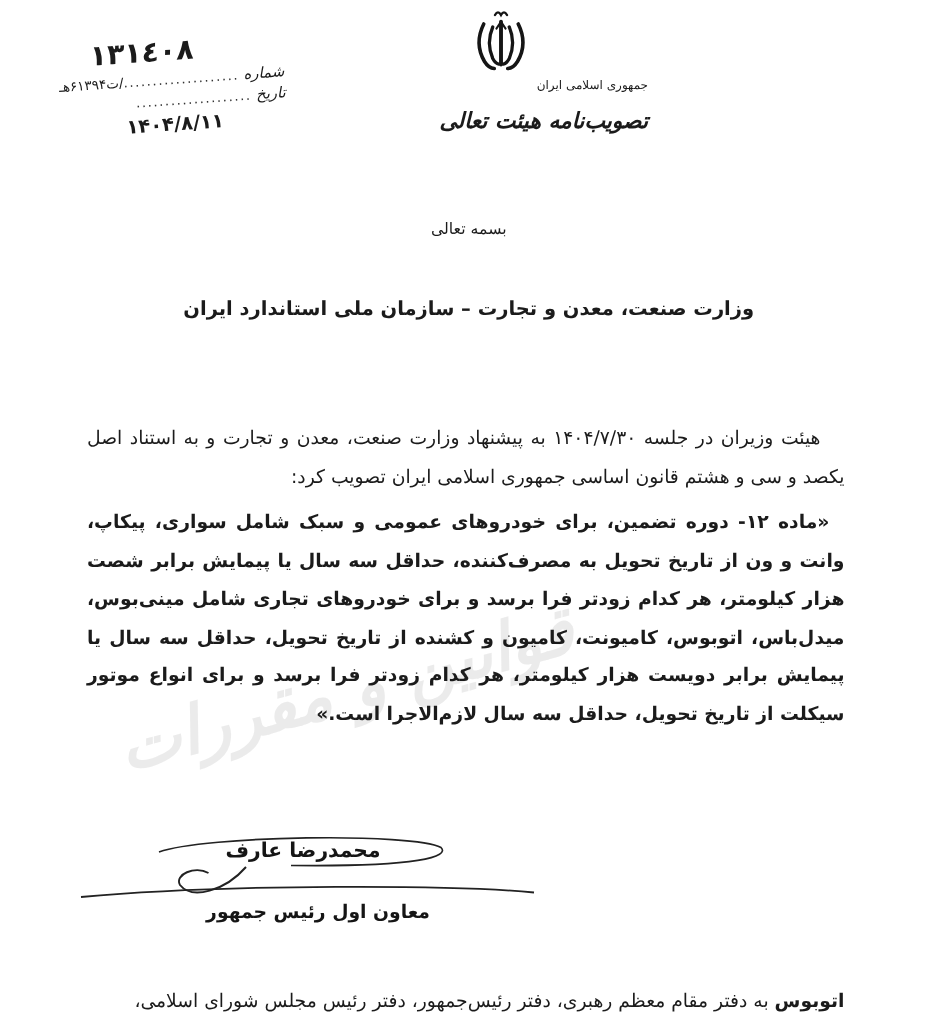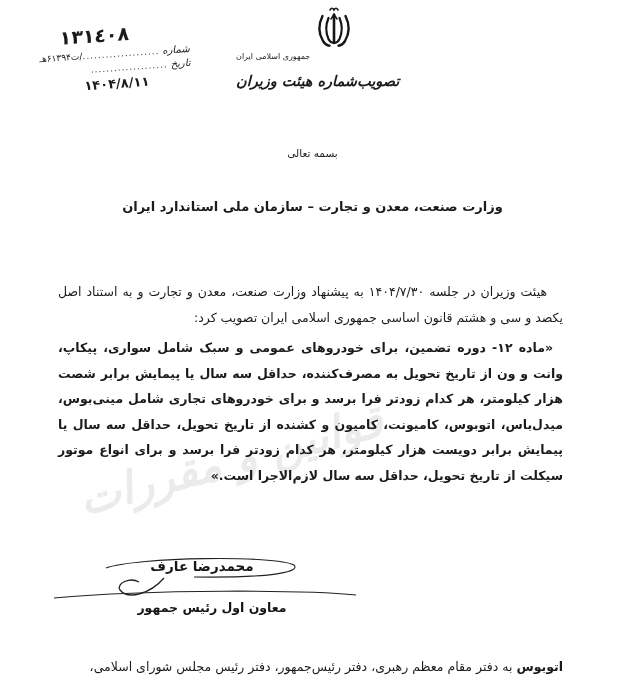--- a/index.html
+++ b/index.html
@@ -13,21 +13,21 @@
                   letter-spacing:7px; padding-right:10px; transform:skewX(-5deg); }
   .stamp-row { display:flex; align-items:flex-end; font-size:9px;
                margin-top:3px; white-space:nowrap; }
   .stamp-row .lbl { font-size:10px; font-style:italic; margin-left:3px; }
   .stamp-row .dots { letter-spacing:1px; overflow:hidden; color:#333; }
   .stamp-row .sfx { font-size:9px; }
   .stamp-date { font-size:13px; font-weight:bold; letter-spacing:3px;
                 text-align:center; margin-top:3px; padding-left:28px; }
 
   
-  .header { position:absolute; top:5px; left:236px; width:196px; text-align:left; }
+  .header { position:absolute; top:5px; left:236px; width:196px; text-align:right; }
   .emblem { display:flex; justify-content:center; }
   .republic { font-size:8px; letter-spacing:1px; margin-top:1px; direction:rtl; }
   .prez { font-size:29px; font-weight:bold; font-style:italic; margin-top:3px;
           direction:rtl; }
   .hsubtitle { font-size:14.5px; font-weight:bold; font-style:italic; margin-top:12px;
                direction:rtl; }
 
   
   .invocation { position:absolute; top:147px; left:0; right:0; text-align:center;
                 direction:rtl; }
@@ -86,21 +86,21 @@
         <path d="M21 9.5 v28.5" stroke-width="2.6"></path>
         <path d="M21 9.5 l-3 4.5 M21 9.5 l3 4.5" stroke-width="1.5"></path>
         <path d="M15.5 13 q-4.5 10.5 0 21 q1.8 3.4 4 3.7" stroke-width="2.2"></path>
         <path d="M26.5 13 q4.5 10.5 0 21 q-1.8 3.4 -4 3.7" stroke-width="2.2"></path>
         <path d="M9.5 11 q-6.5 13 0.5 25 q2.8 4.5 6.5 4.7" stroke-width="2.4"></path>
         <path d="M32.5 11 q6.5 13 -0.5 25 q-2.8 4.5 -6.5 4.7" stroke-width="2.4"></path>
       </g>
     </svg>
   </div>
   <div class="republic">جمهوری اسلامی ایران</div>
-  <div class="hsubtitle">تصویب‌شماره هیئت وزیران</div>
+  <div class="hsubtitle">تصویب‌نامه هیئت تعالی</div>
 </div>
 
 <div class="invocation">
   <div class="besmeleh">بسمه تعالی</div>
 </div>
 
 <div class="addressee">وزارت صنعت، معدن و تجارت – سازمان ملی استاندارد ایران</div>
 
 <div class="watermark">قوانین و مقررات</div>
 

